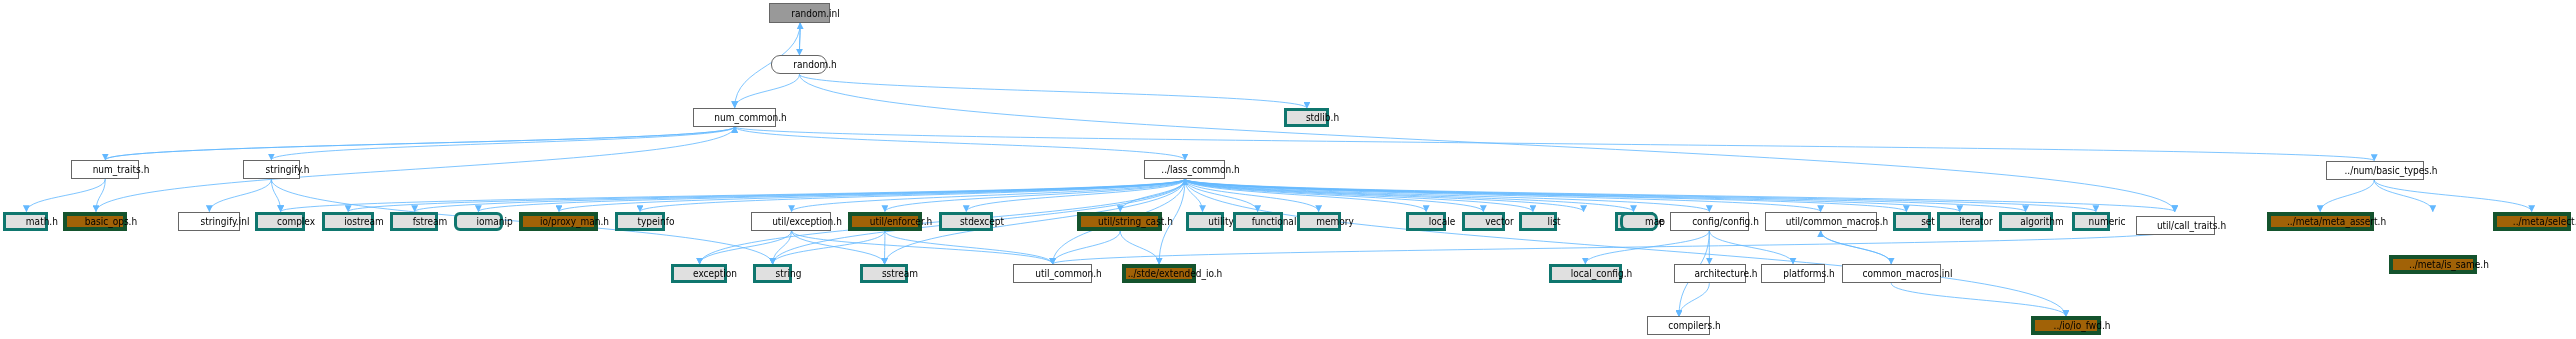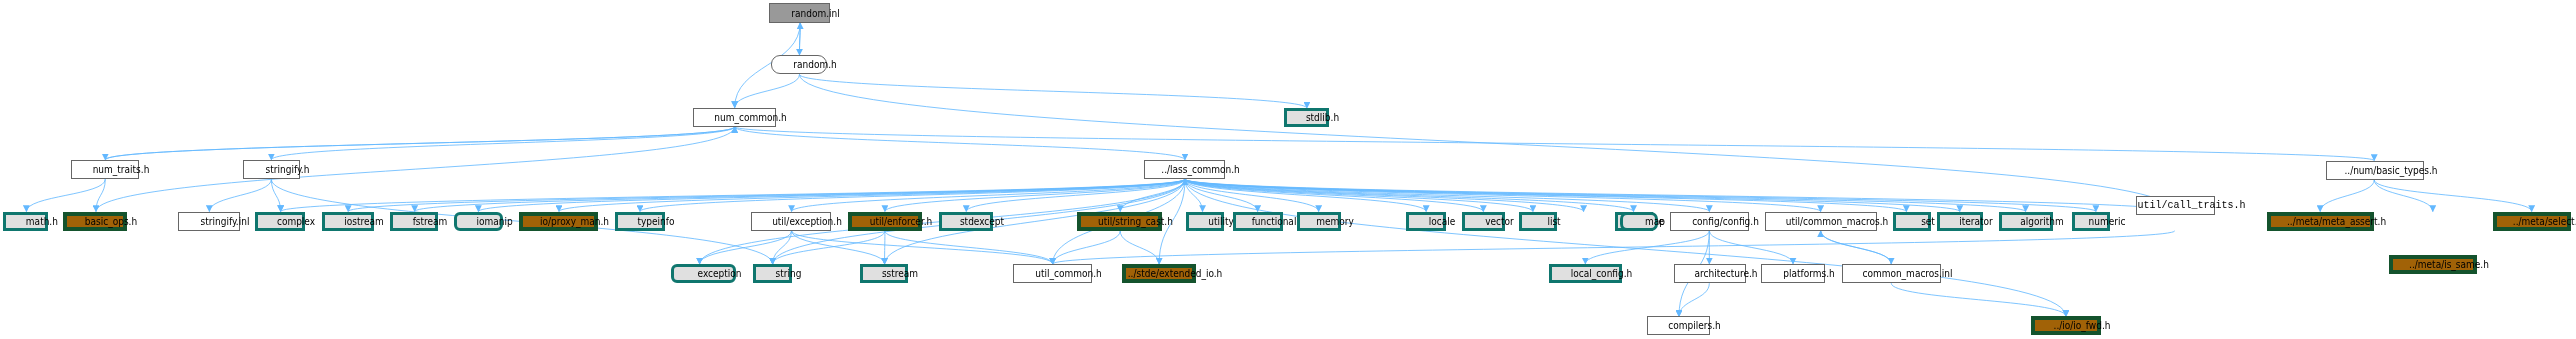--- a/index.html
+++ b/index.html
@@ -125,25 +125,25 @@
     <div class="node sys" style="left: 1462px; top: 212px; width: 43px;">vector</div>
     <div class="node sys" style="left: 1519px; top: 212px; width: 27.6px;">list</div>
     <div class="node sys" style="left: 1599px; top: 212px; width: 19px; margin-left: 16px;">deque</div>
     <div class="node sys" style="left: 1620px; top: 212px; width: 27.6px; border-radius: 7px;">map</div>
     <div class="node doc" style="left: 1670px; top: 212px; width: 79px;">config/config.h</div>
     <div class="node doc" style="left: 1765px; top: 212px; width: 112px;">util/common_macros.h</div>
     <div class="node sys" style="left: 1893px; top: 212px; width: 27.6px;">set</div>
     <div class="node sys" style="left: 1937px; top: 212px; width: 46px;">iterator</div>
     <div class="node sys" style="left: 1999px; top: 212px; width: 54px;">algorithm</div>
     <div class="node sys" style="left: 2072px; top: 212px; width: 36px;">numeric</div>
-    <div class="node doc" style="left: 2136px; top: 196px; width: 79px; font-family: Liberation Mono, monospace;">util/call_traits.h</div>
+    <div class="node doc" style="left: 2136px; top: 216px; width: 79px;">util/call_traits.h</div>
     <div class="node miss" style="left: 2267px; top: 212px; width: 107px;">../meta/meta_assert.h</div>
     <div class="node miss" style="left: 2389px; top: 212px; width: 88px; margin-top: 43px;">../meta/is_same.h</div>
     <div class="node miss" style="left: 2493px; top: 212px; width: 78px;">../meta/select.h</div>
-    <div class="node sys" style="left: 671px; top: 264px; width: 65px; border-radius: 6px;">exception</div>
+    <div class="node sys" style="left: 671px; top: 264px; width: 56px;">exception</div>
     <div class="node sys" style="left: 753px; top: 264px; width: 39px;">string</div>
     <div class="node sys" style="left: 860px; top: 264px; width: 48px;">sstream</div>
     <div class="node doc" style="left: 1013px; top: 264px; width: 79px;">util_common.h</div>
     <div class="node miss" style="left: 1122px; top: 264px; width: 74px;">../stde/extended_io.h</div>
     <div class="node sys" style="left: 1549px; top: 264px; width: 73px;">local_config.h</div>
     <div class="node doc" style="left: 1674px; top: 264px; width: 72px;">architecture.h</div>
     <div class="node doc" style="left: 1761px; top: 264px; width: 64px;">platforms.h</div>
     <div class="node doc" style="left: 1842px; top: 264px; width: 99px;">common_macros.inl</div>
     <div class="node doc" style="left: 1647px; top: 316px; width: 63px;">compilers.h</div>
     <div class="node miss" style="left: 2031px; top: 316px; width: 70px;">../io/io_fwd.h</div>

